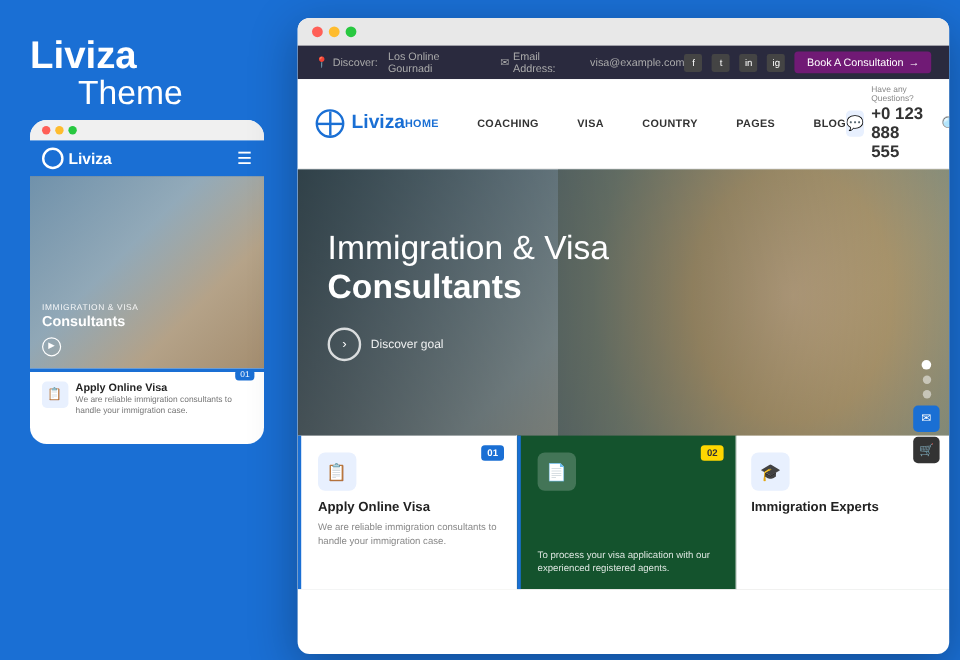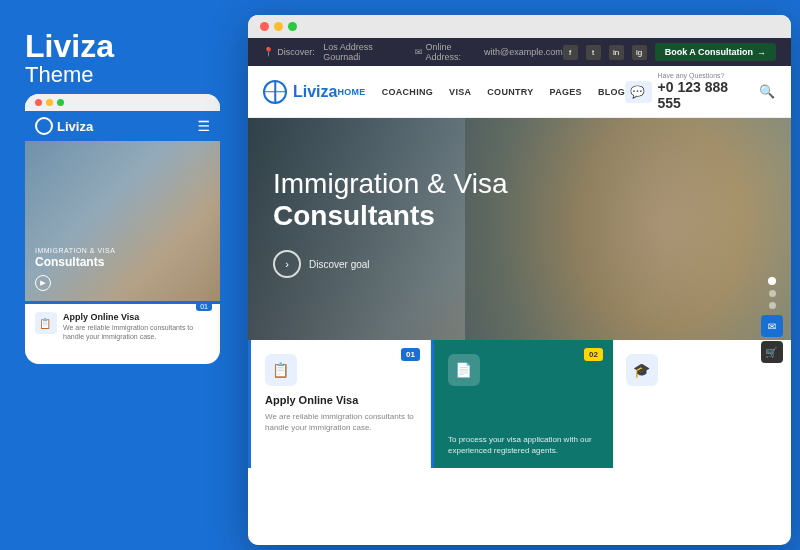--- a/index.html
+++ b/index.html
@@ -21,24 +21,25 @@
       padding: 30px 25px;
       color: white;
     }
     .left-panel .brand-title {
       font-size: 32px;
       font-weight: 800;
       color: white;
       line-height: 1;
     }
     .left-panel .brand-sub {
-      font-size: 22px;
+      font-size: 28px;
       font-weight: 300;
       color: white;
       margin-bottom: 6px;
+      margin-left: 40px;
     }
     .left-panel .brand-credit {
       font-size: 12px;
       color: rgba(255,255,255,0.8);
       margin-bottom: 24px;
     }
 
     
     .mobile-mockup {
       background: white;
@@ -234,26 +235,26 @@
       width: 15px; height: 15px;
       background: #444;
       border-radius: 2px;
       display: flex;
       align-items: center;
       justify-content: center;
       font-size: 8px;
       color: white;
     }
     .book-btn {
-      background: #14532d;
+      background: #701a75;
       color: white;
       padding: 4px 10px;
       border-radius: 3px;
       font-size: 9px;
-      font-weight: 700;
+      font-weight: 400;
       display: flex;
       align-items: center;
       gap: 4px;
       white-space: nowrap;
     }
 
     
     .nav-bar {
       background: white;
       padding: 6px 15px;
@@ -292,21 +293,21 @@
       content: '';
       position: absolute;
       width: 1.5px;
       height: 100%;
       background: #1a6fd4;
       left: 50%;
       transform: translateX(-50%);
     }
     .nav-menu {
       display: flex;
-      gap: 16px;
+      gap: 32px;
       align-items: flex-end;
     }
     .nav-item {
       font-size: 9px;
       font-weight: 600;
       color: #333;
       text-transform: uppercase;
       letter-spacing: 0.3px;
       cursor: pointer;
     }
@@ -460,21 +461,21 @@
       background: white;
       padding: 14px 14px 12px;
       position: relative;
       border-right: 1px solid #f0f0f0;
     }
     .service-card:first-child {
       border-left: 3px solid #1a6fd4;
     }
     .service-card:nth-child(2) {
       border-left: 3px solid #1a6fd4;
-      background: #0f766e;
+      background: #14532d;
       color: white;
     }
     .service-card:last-child {
       border-right: none;
     }
     .card-num {
       position: absolute;
       top: 8px;
       right: 10px;
       background: #1a6fd4;
@@ -596,26 +597,26 @@
     <div class="desktop-dot red"></div>
     <div class="desktop-dot yellow"></div>
     <div class="desktop-dot green"></div>
   </div>
 
   <div class="top-bar">
     <div class="top-bar-left">
       <div class="top-bar-item">
         <span class="top-bar-icon">📍</span>
         <span>Discover:</span>&nbsp;
-        <span>Los Address Gournadi</span>
+        <span>Los Online Gournadi</span>
       </div>
       <div class="top-bar-item">
         <span class="top-bar-icon">✉</span>
-        <span>Online Address:</span>&nbsp;
-        <span>with@example.com</span>
+        <span>Email Address:</span>&nbsp;
+        <span>visa@example.com</span>
       </div>
     </div>
     <div class="top-bar-right">
       <div class="social-icon">f</div>
       <div class="social-icon">t</div>
       <div class="social-icon">in</div>
       <div class="social-icon">ig</div>
       <div class="book-btn">
         <span>Book A Consultation</span>
         <span>→</span>
@@ -682,20 +683,21 @@
         <div class="card-icon-wrap">
           <span class="card-icon">📄</span>
         </div>
         <div class="card-desc">To process your visa application with our experienced registered agents.</div>
       </div>
       <div class="service-card" style="position:relative;padding-left:12px;">
         <div class="card-num">03</div>
         <div class="card-icon-wrap">
           <span class="card-icon">🎓</span>
         </div>
+        <div class="card-title">Immigration Experts</div>
       </div>
     </div>
 
     <div class="floating-icons">
       <div class="float-icon">✉</div>
       <div class="float-icon cart">🛒</div>
     </div>
   </div>
 </div>
 

